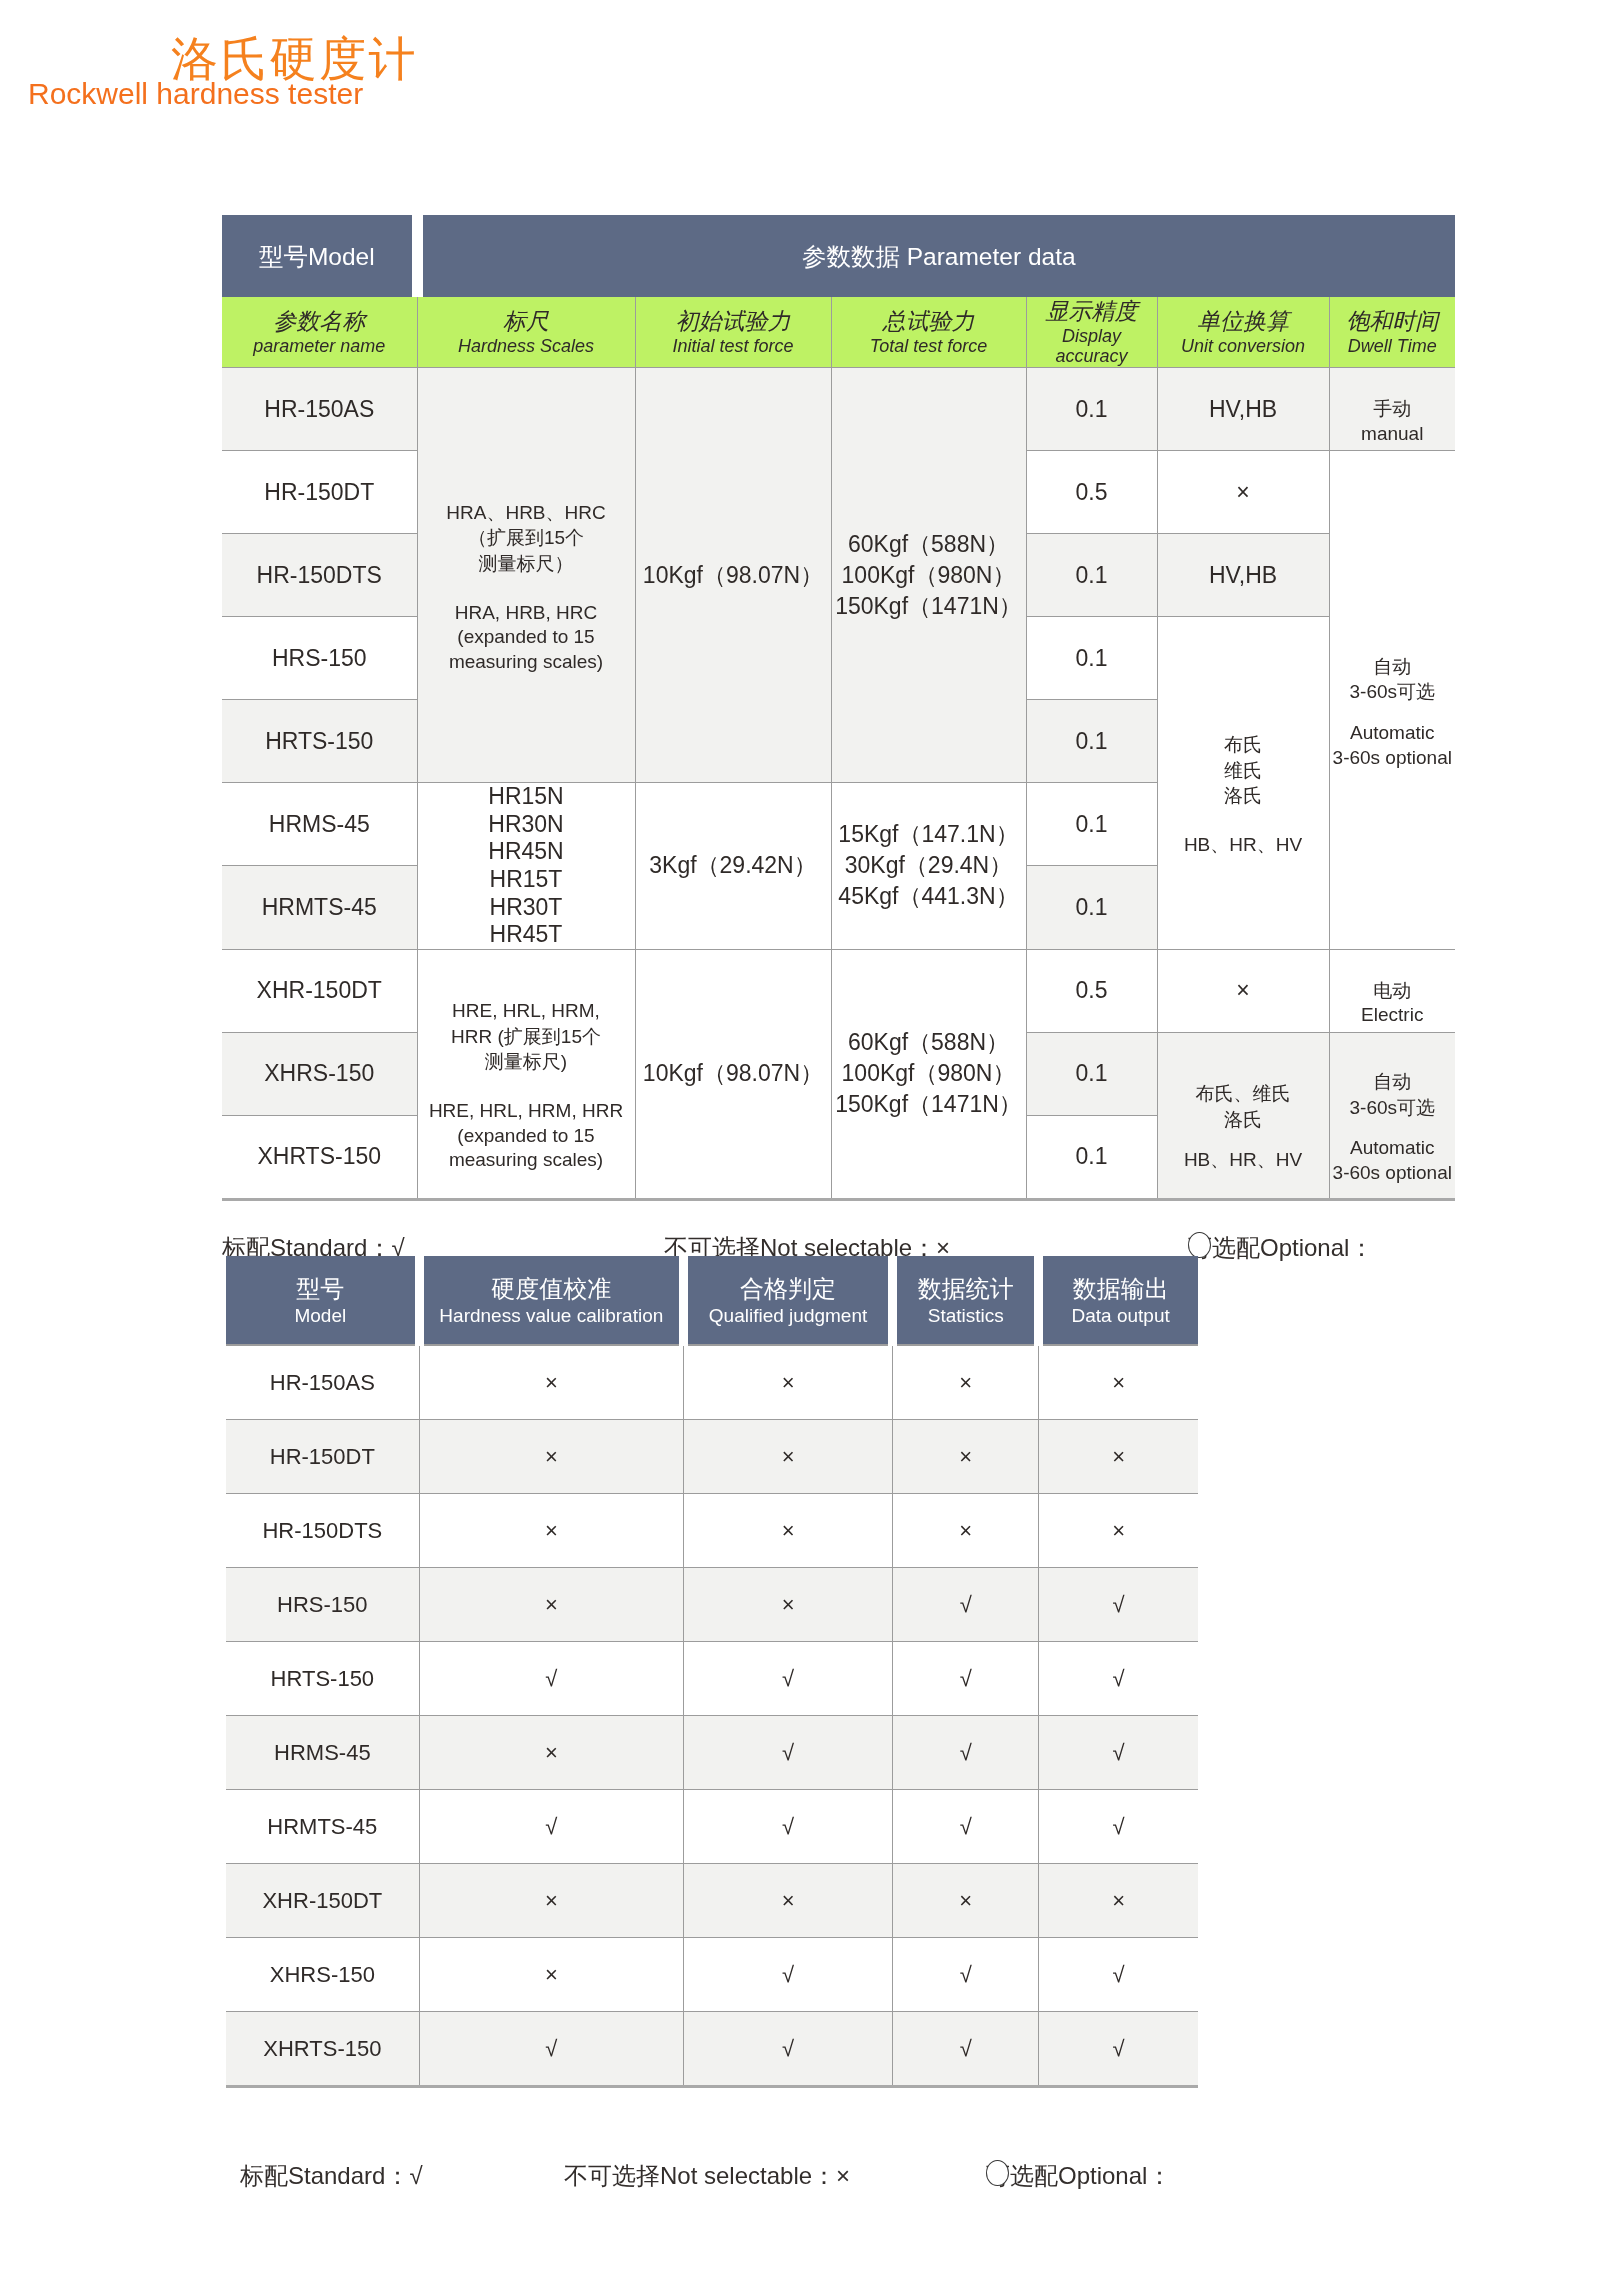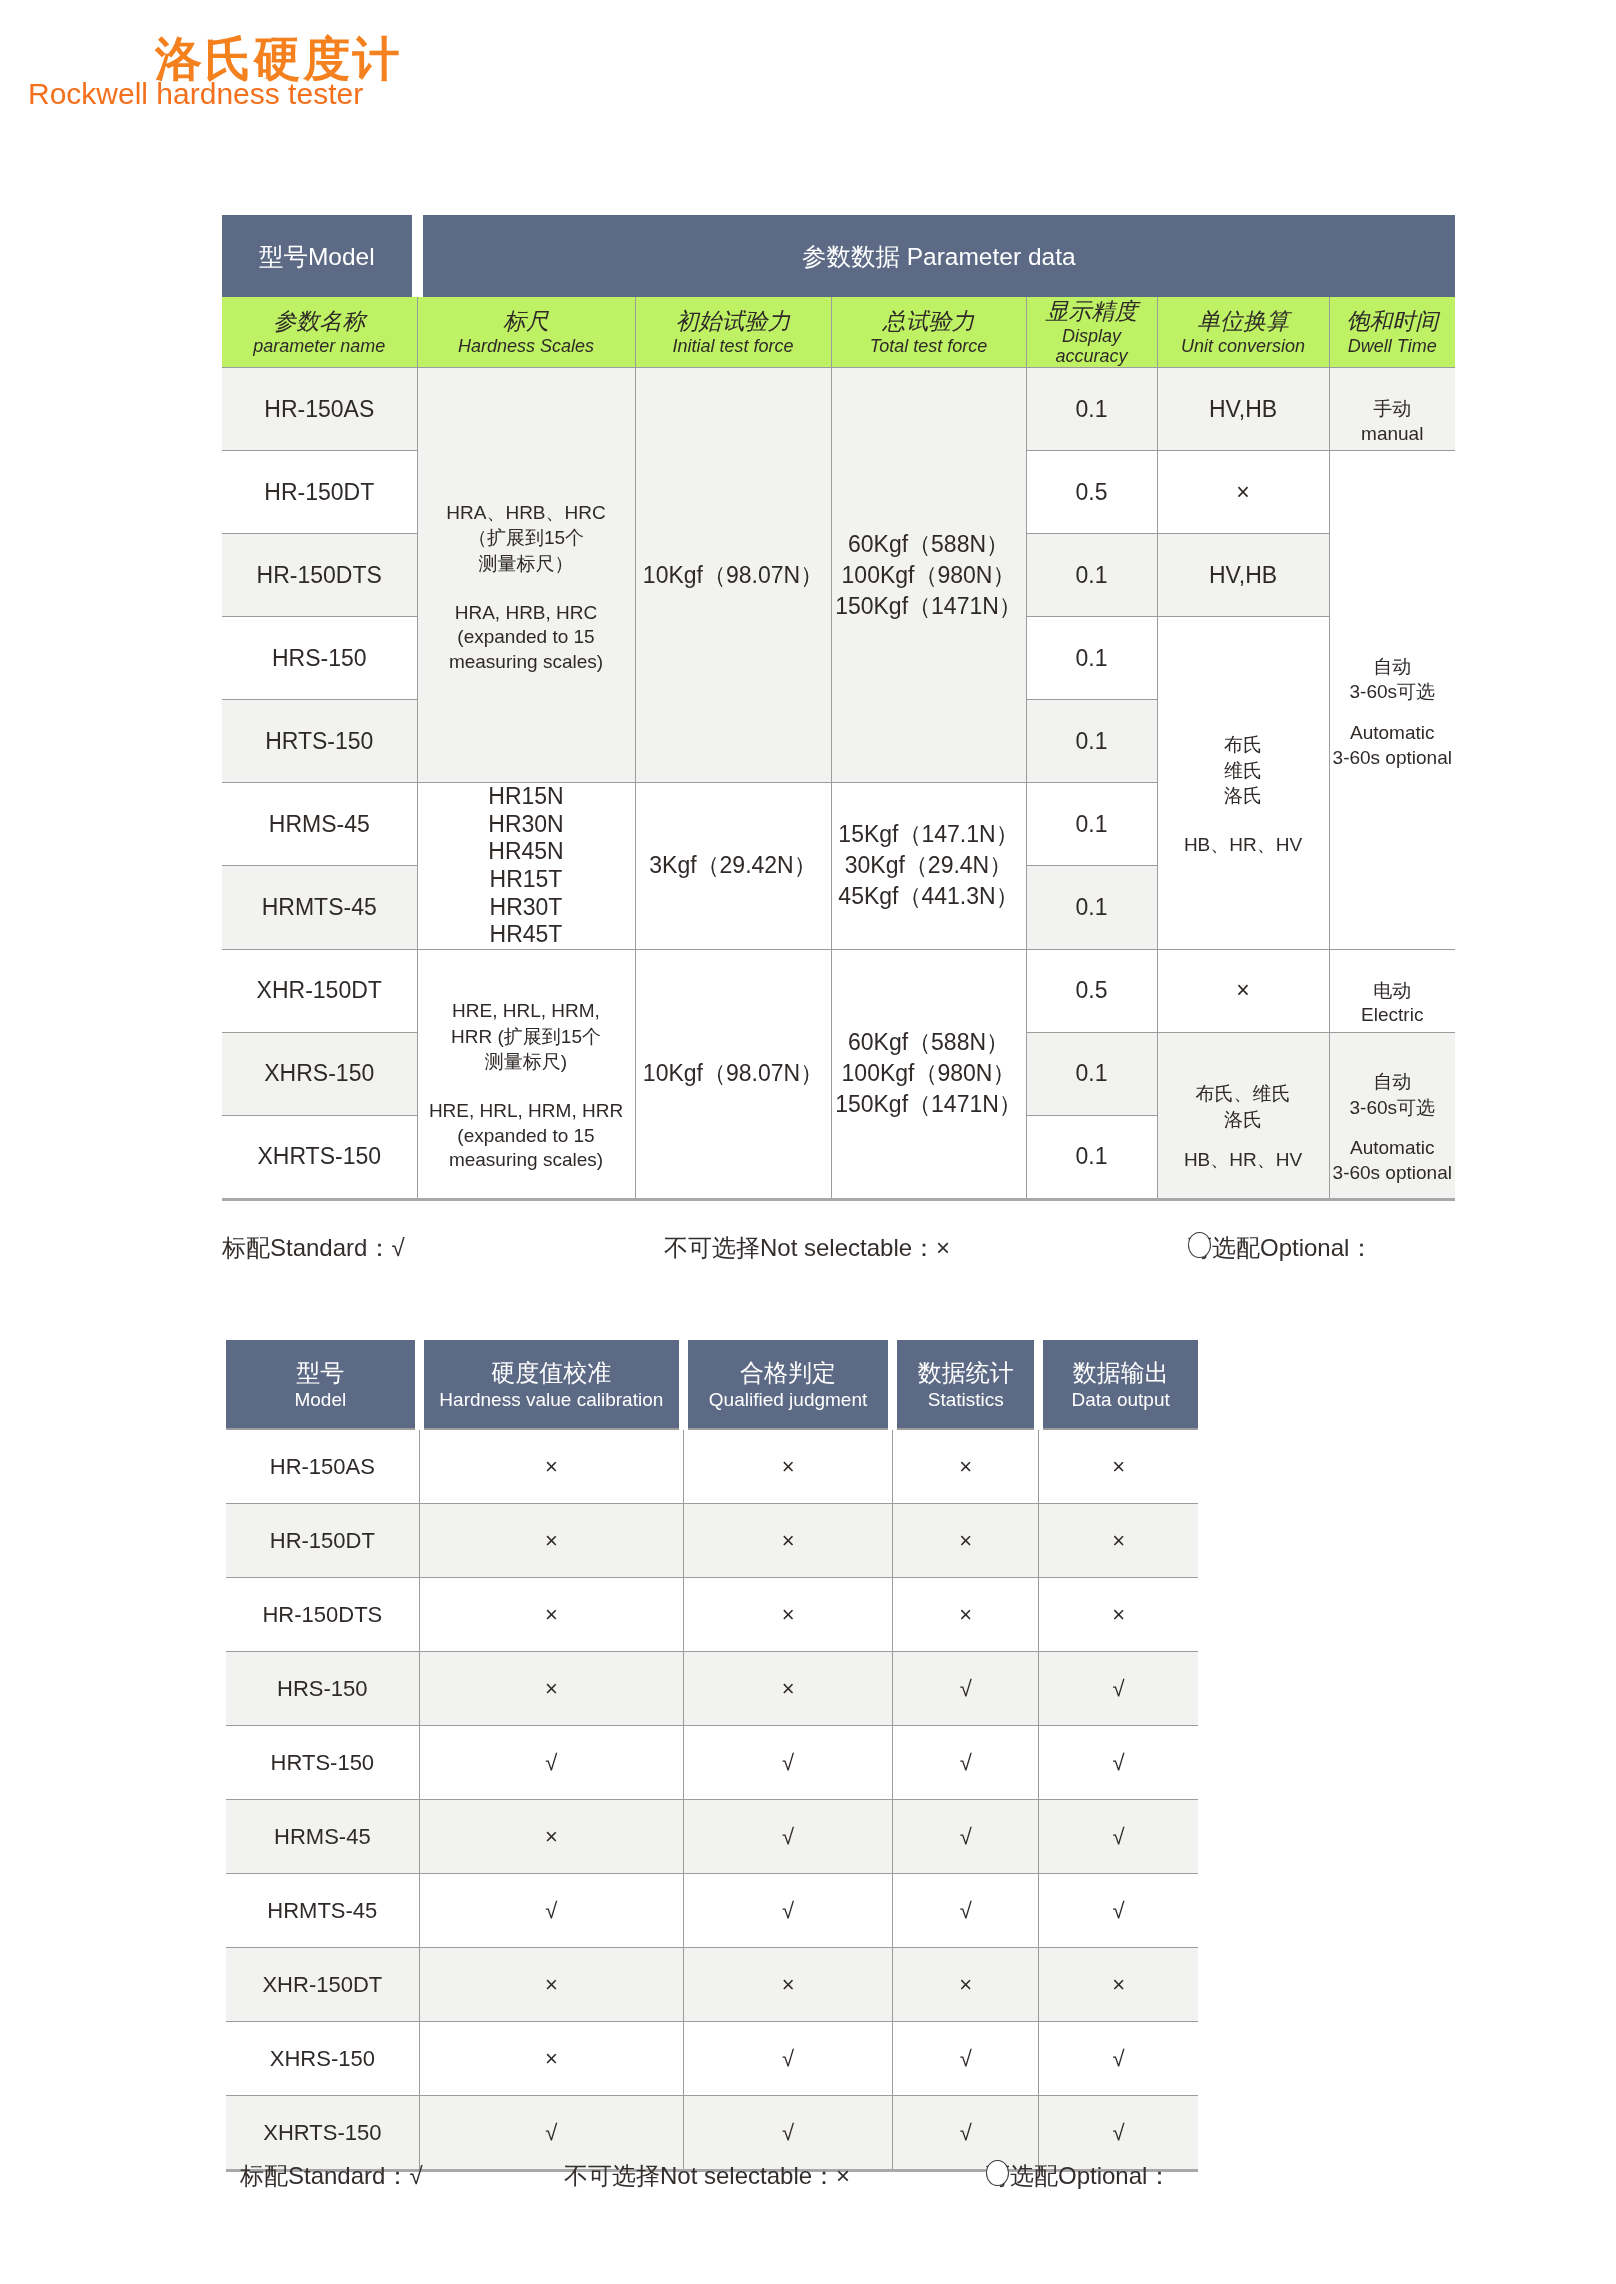--- a/index.html
+++ b/index.html
@@ -3,22 +3,22 @@
 <meta charset="utf-8">
 <style>
   html,body{margin:0;padding:0;}
   body{
     width:1617px;height:2284px;position:relative;background:#ffffff;
     font-family:"Liberation Sans","DejaVu Sans",sans-serif;
     color:#2f2a28;overflow:hidden;
   }
   
   .title-cn{
-    position:absolute;left:155px;top:28px;
-    font-size:47px;font-weight:700;letter-spacing:2.4px;color:#f5811e;
+    position:absolute;left:171px;top:28px;
+    font-size:47px;font-weight:400;letter-spacing:2.4px;color:#f5811e;
   }
   .title-en{
     position:absolute;left:28px;top:77px;
     font-size:30px;font-weight:400;color:#f4701d;
   }
   
   table{border-collapse:collapse;table-layout:fixed;}
   td,th{padding:0;text-align:center;vertical-align:middle;overflow:hidden;}
   .pre{white-space:pre-line;}
   .bg-g{background:#f2f2f0;}
@@ -49,21 +49,21 @@
   .list{font-size:22px;line-height:1.2;}
   .sym{font-size:24px;}
   
   .legend{position:absolute;font-size:24px;color:#332e2c;text-align:right;}
   .legend span{position:absolute;white-space:nowrap;}
   .circle{
     display:inline-block;width:20.5px;height:24px;border:1.6px solid #3a3a3a;
     border-radius:50%;vertical-align:-4.7px;background:#fff;
   }
   
-  #t2wrap{position:absolute;left:226px;top:1340px;}
+  #t2wrap{position:absolute;left:226px;top:1256px;}
   .t2{width:972px;border-bottom:3.2px solid #a9a9a9;}
   .t2 .blue-th{
     background:#5d6a85;color:#ffffff;height:88px;border:none;
     border-bottom:2.4px solid #9c9c9c;font-weight:400;
   }
   .t2 .blue-th + .blue-th{border-left:9.5px solid #ffffff;}
   .t2 .ch2-cn{display:block;font-size:24px;line-height:1.3;}
   .t2 .ch2-en{display:block;font-size:19px;line-height:1.15;}
   .t2 td{border:1.6px solid #9c9c9c;height:73px;font-size:22px;}
   .t2 td:first-child{border-left:none;}

